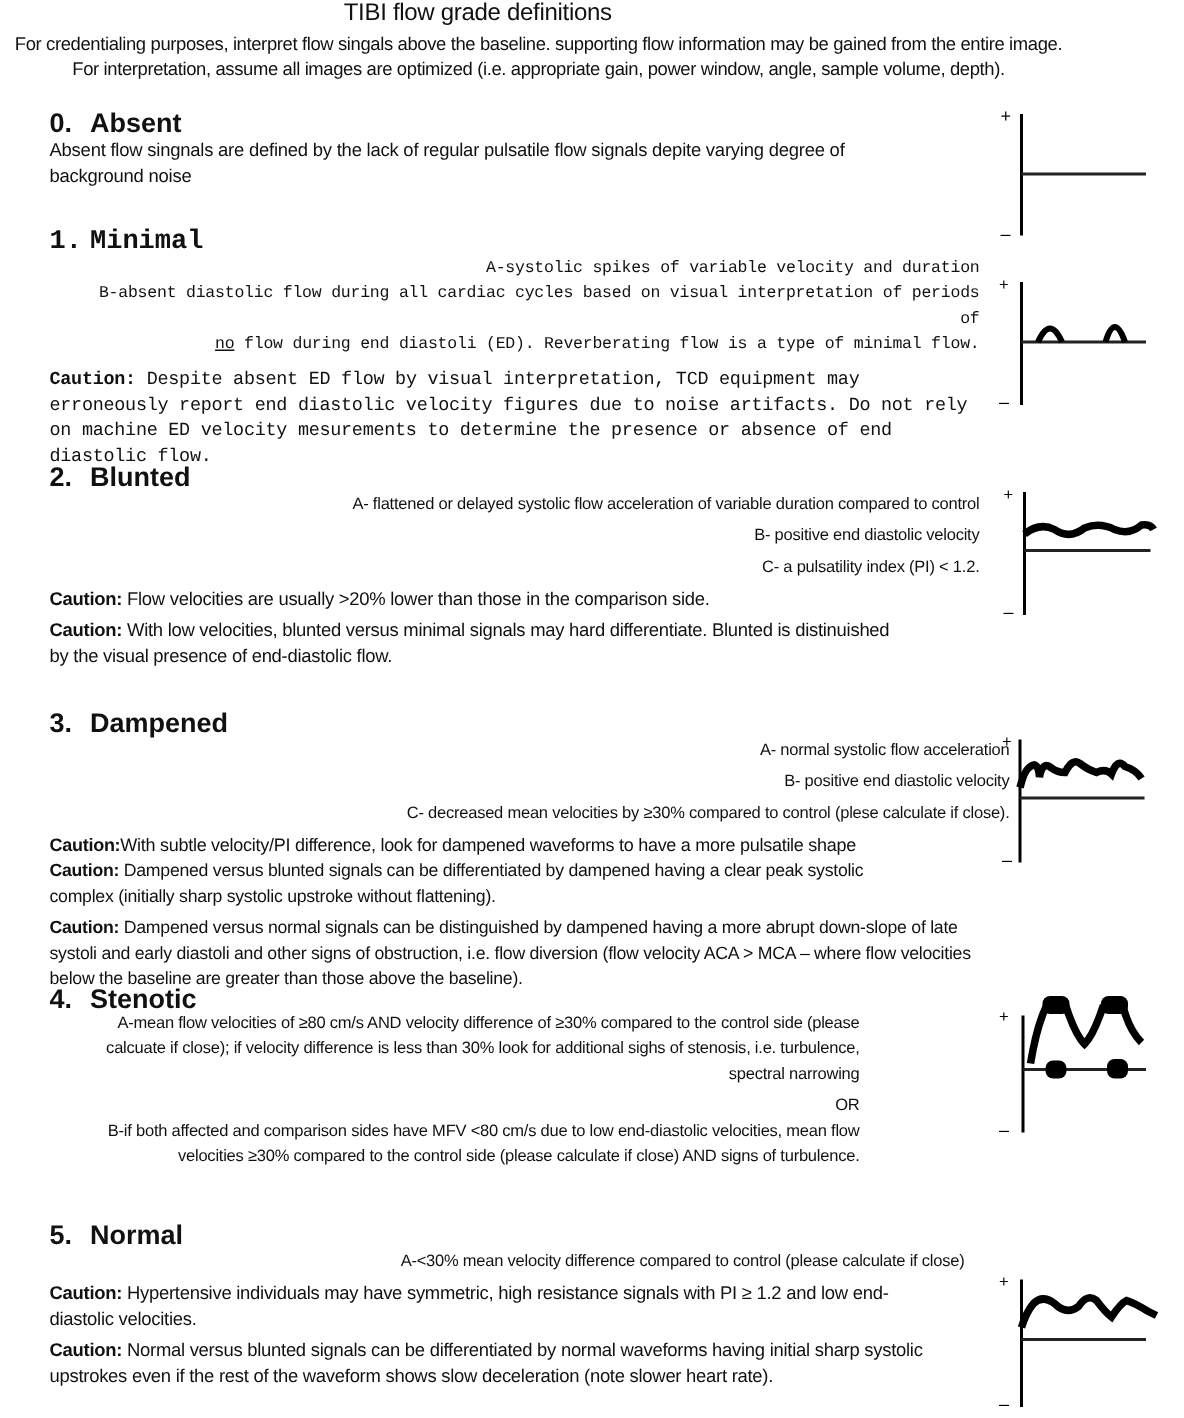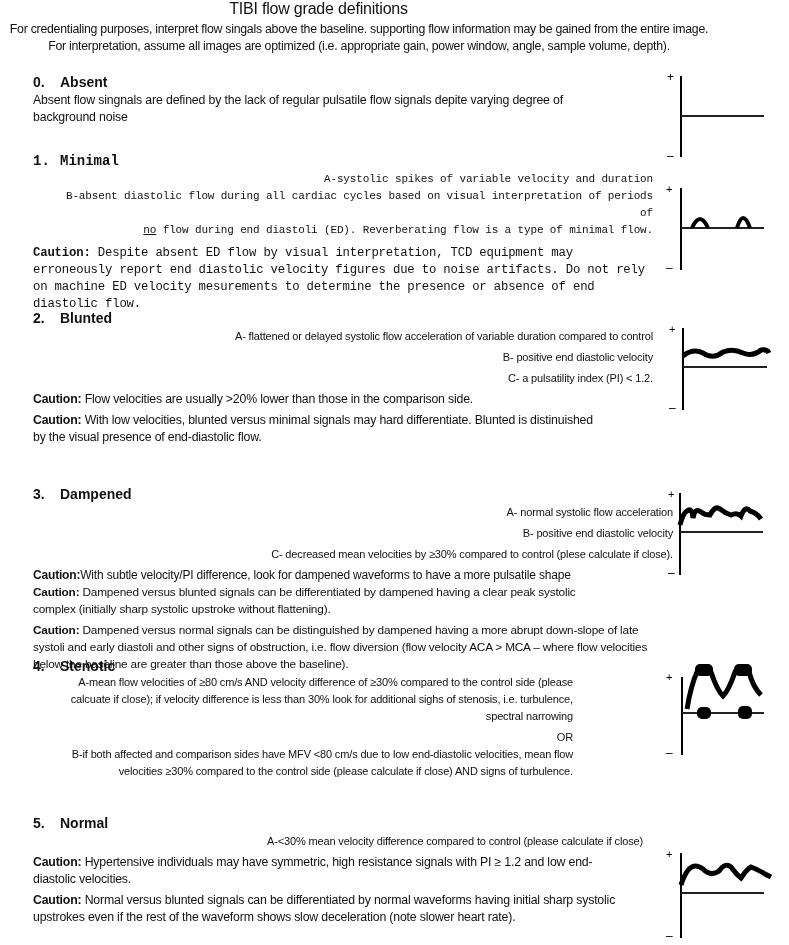--- a/index.html
+++ b/index.html
@@ -10,21 +10,21 @@
   .title {
     position: absolute; top: 0; left: 0; width: 637px; text-align: center;
     font-size: 16px; line-height: 18px; letter-spacing: -0.2px;
   }
   .intro {
     position: absolute; top: 21px; left: 0; width: 718px; text-align: center;
     font-size: 12.3px; line-height: 17px; letter-spacing: -0.25px;
   }
   .section { position: absolute; left: 33px; width: 620px; }
   .sec-head {
-    font-weight: bold; font-size: 14px; line-height: 16px; margin-bottom: 2px;
+    font-weight: bold; font-size: 18px; line-height: 16px; margin-bottom: 2px;
   }
   .sec-head .num { display: inline-block; width: 27px; }
   .body-text { font-size: 12.3px; line-height: 17px; letter-spacing: -0.15px; }
   .criteria { padding-left: 30px; }
   .crit { font-size: 11px; line-height: 17px; letter-spacing: -0.15px; text-align: right; }
   .crit.gap { margin-top: 4px; }
   .caution { font-size: 12.3px; line-height: 17px; letter-spacing: -0.18px; margin-top: 4px; }
   .caution b { font-weight: bold; }
   .u { text-decoration: underline; }
   .wave { position: absolute; }
@@ -66,21 +66,21 @@
   </div>
   <div class="criteria">
     <div class="crit">A- flattened or delayed systolic flow acceleration of variable duration compared to control</div>
     <div class="crit gap">B- positive end diastolic velocity</div>
     <div class="crit gap">C- a pulsatility index (PI) &lt; 1.2.</div>
   </div>
   <div class="caution"><b>Caution:</b><span> Flow velocities are usually &gt;20% lower than those in the comparison side.</span></div>
   <div class="caution" style="width:560px;"><b>Caution:</b><span> With low velocities, blunted versus minimal signals may hard differentiate. Blunted is distinuished by the visual presence of end-diastolic flow.</span></div>
 </div>
 
-<div class="section" style="top:486px; width:640px;">
+<div class="section" style="top:474px; width:640px;">
   <div class="sec-head">
     <span class="num">3.</span><span>Dampened</span>
   </div>
   <div class="criteria">
     <div class="crit">A- normal systolic flow acceleration</div>
     <div class="crit gap">B- positive end diastolic velocity</div>
     <div class="crit gap">C- decreased mean velocities by ≥30% compared to control (plese calculate if close).</div>
   </div>
   <div class="caution" style="font-size:12px;"><b>Caution:</b><span>With subtle velocity/PI difference, look for dampened waveforms to have a more pulsatile shape</span></div>
   <div class="caution" style="margin-top:0; width:580px; font-size:11.8px;"><b>Caution:</b><span> Dampened versus blunted signals can be differentiated by dampened having a clear peak systolic complex (initially sharp systolic upstroke without flattening).</span></div>

